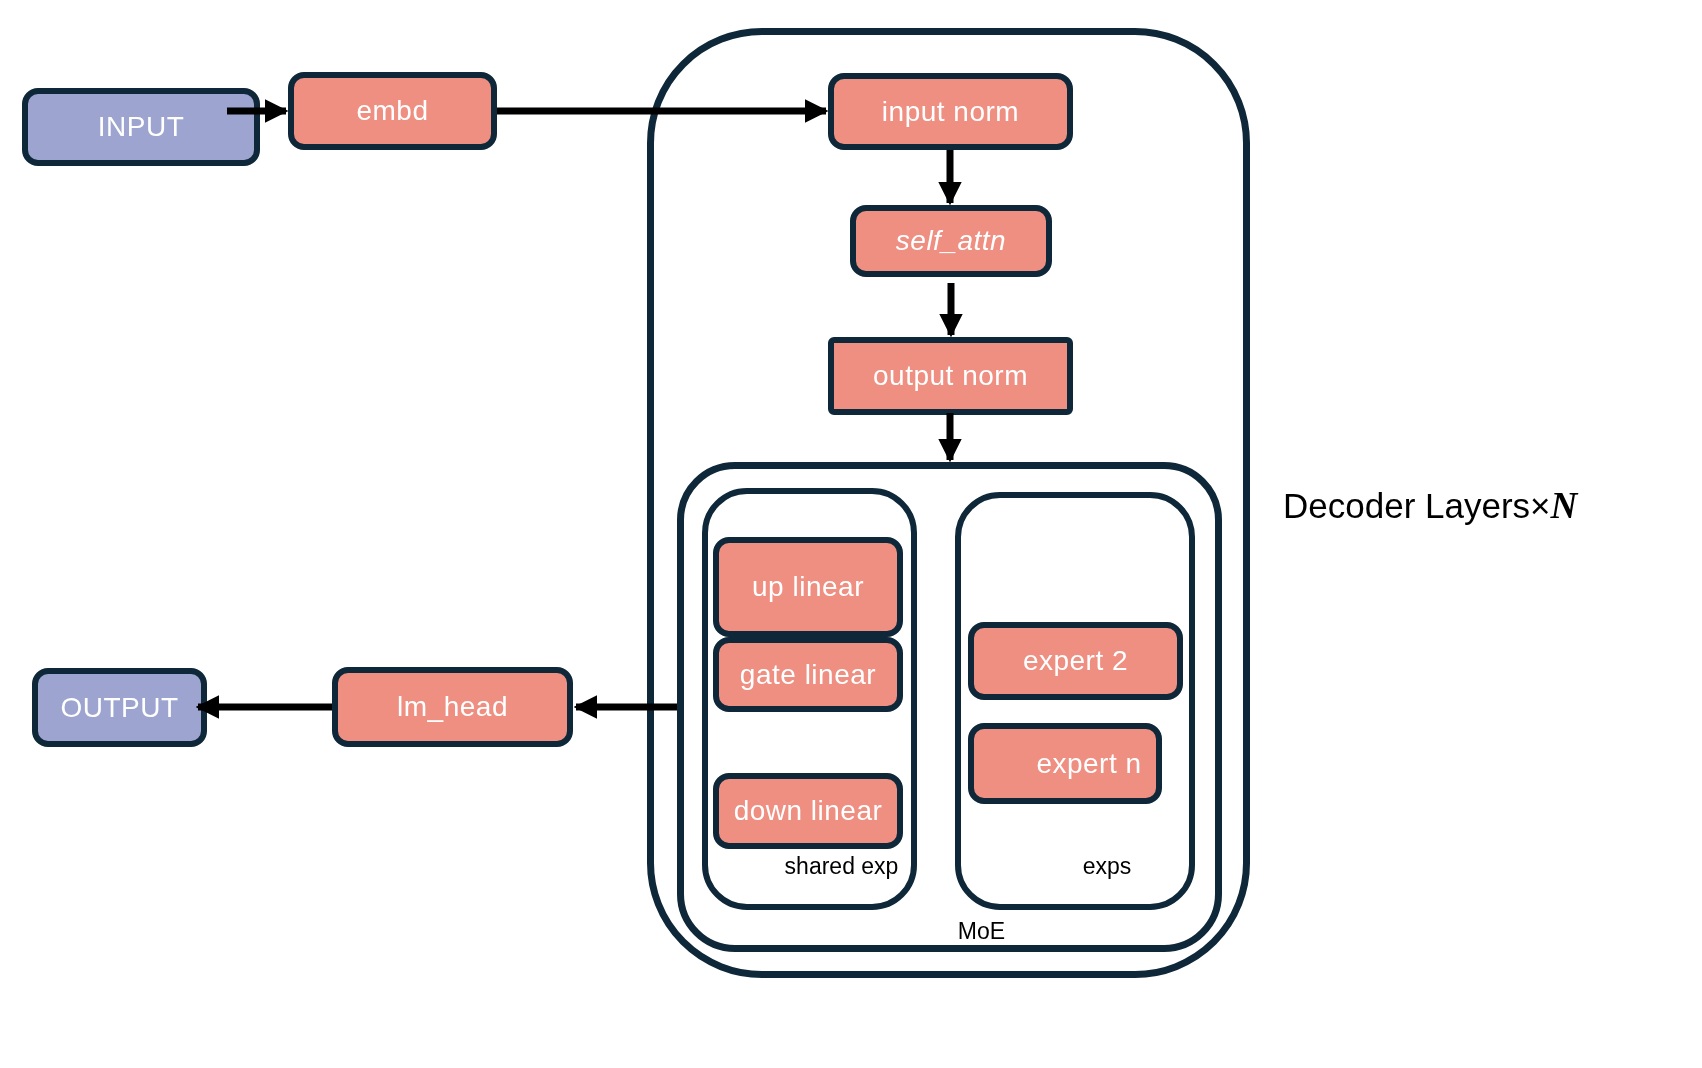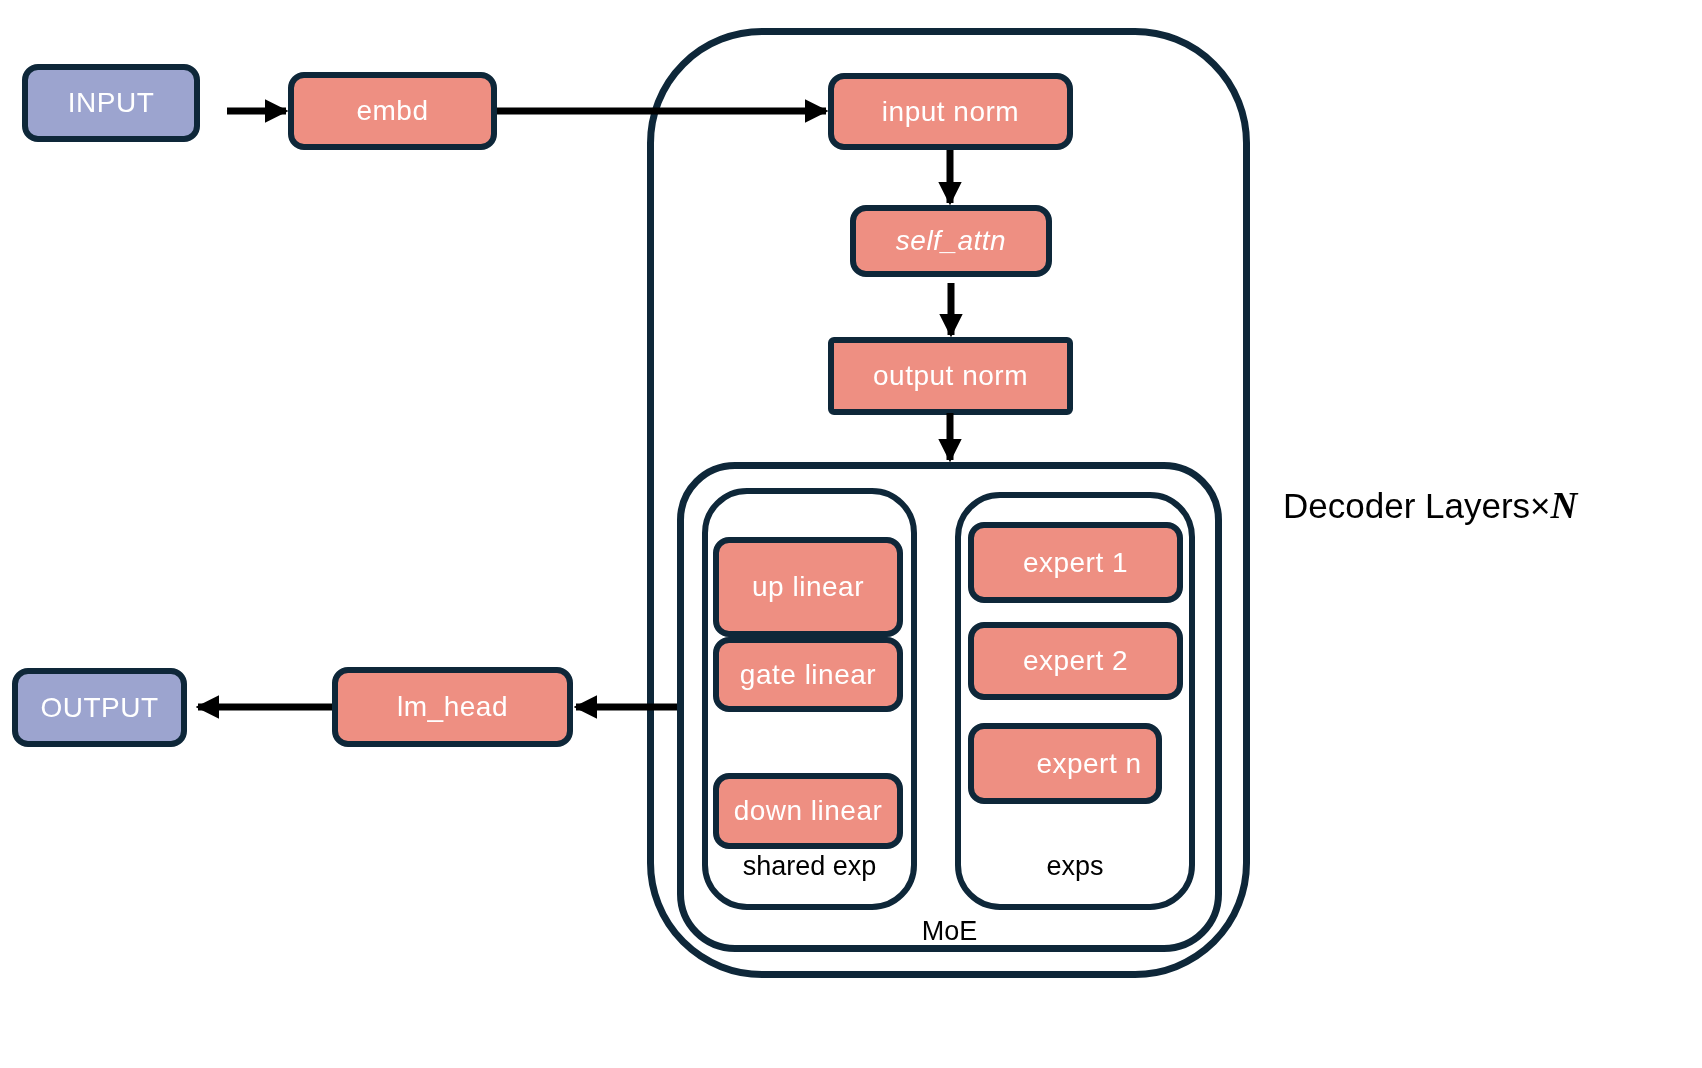--- a/index.html
+++ b/index.html
@@ -38,22 +38,23 @@
     white-space: nowrap;
   }
   .salmon { background: var(--module-fill, #EE8F82); }
   .purple { background: var(--io-fill, #9CA4CF); }
   .lbl {
     position: absolute;
     display: flex;
     align-items: center;
     justify-content: center;
     color: var(--text-dark, #000000);
-    font-size: 27px;
+    font-size: 23px;
     white-space: nowrap;
+    padding-left: 32px;
   }
   .ellipsis {
     position: absolute;
     display: flex;
     align-items: center;
     justify-content: center;
     color: var(--text-dark, #000000);
     font-size: 34px;
     font-weight: 700;
     letter-spacing: 3px;
@@ -85,51 +86,50 @@
 <div id="canvas">
 
   <div class="container" style="left:647px; top:28px; width:603px; height:950px; border-radius:115px;"></div>
 
   <div class="container" style="left:677px; top:462px; width:545px; height:490px; border-radius:58px;"></div>
 
   <div class="container inner" style="left:702px; top:488px; width:215px; height:422px; border-radius:45px;"></div>
 
   <div class="container inner" style="left:955px; top:492px; width:240px; height:418px; border-radius:45px;"></div>
 
-  <div class="box purple" style="left:22px; top:64px; width:178px; height:78px;">INPUT</div>
+  <div class="box purple" style="left:22px; top:88px; width:238px; height:78px;">INPUT</div>
 
   <div class="box salmon" style="left:288px; top:72px; width:209px; height:78px;text-align:right;">embd</div>
 
   <div class="box salmon" style="left:828px; top:73px; width:245px; height:77px;">input norm</div>
 
   <div class="box salmon" style="left:850px; top:205px; width:202px; height:72px;font-style:italic;">self_attn</div>
 
   <div class="box salmon" style="left:828px; top:337px; width:245px; height:78px;border-radius:6px;">output norm</div>
 
   <div class="box salmon" style="left:713px; top:537px; width:190px; height:100px;">up linear</div>
 
   <div class="box salmon" style="left:713px; top:637px; width:190px; height:75px;">gate linear</div>
 
   <div class="box salmon" style="left:713px; top:773px; width:190px; height:76px;">down linear</div>
 
-  <div class="box salmon" style="left:968px; top:522px; width:215px; height:81px;">expert 1</div>
 
   <div class="box salmon" style="left:968px; top:622px; width:215px; height:78px;">expert 2</div>
 
   <div class="ellipsis" style="left:1015px; top:703px; width:120px; height:44px;">...</div>
 
   <div class="box salmon" style="left:968px; top:723px; width:194px; height:81px;padding-left:48px;">expert n</div>
 
   <div class="lbl" style="left:702px; top:848px; width:215px; height:36px;">shared exp</div>
 
   <div class="lbl" style="left:955px; top:848px; width:240px; height:36px;">exps</div>
 
   <div class="lbl" style="left:677px; top:912px; width:545px; height:38px;">MoE</div>
 
-  <div class="box purple" style="left:12px; top:668px; width:175px; height:79px;">OUTPUT</div>
+  <div class="box purple" style="left:32px; top:668px; width:175px; height:79px;">OUTPUT</div>
 
   <div class="box salmon" style="left:332px; top:667px; width:241px; height:80px;">lm_head</div>
 
   <div class="decoder-caption">
     <span>Decoder Layers</span><span>×</span><span class="math-n">N</span>
   </div>
 
   <svg id="arrow-layer" width="1702" height="1068" viewBox="0 0 1702 1068">
     <defs>
       <marker id="ah" viewBox="0 0 10 10" refX="9" refY="5" markerWidth="3.4" markerHeight="3.4" orient="auto-start-reverse">

